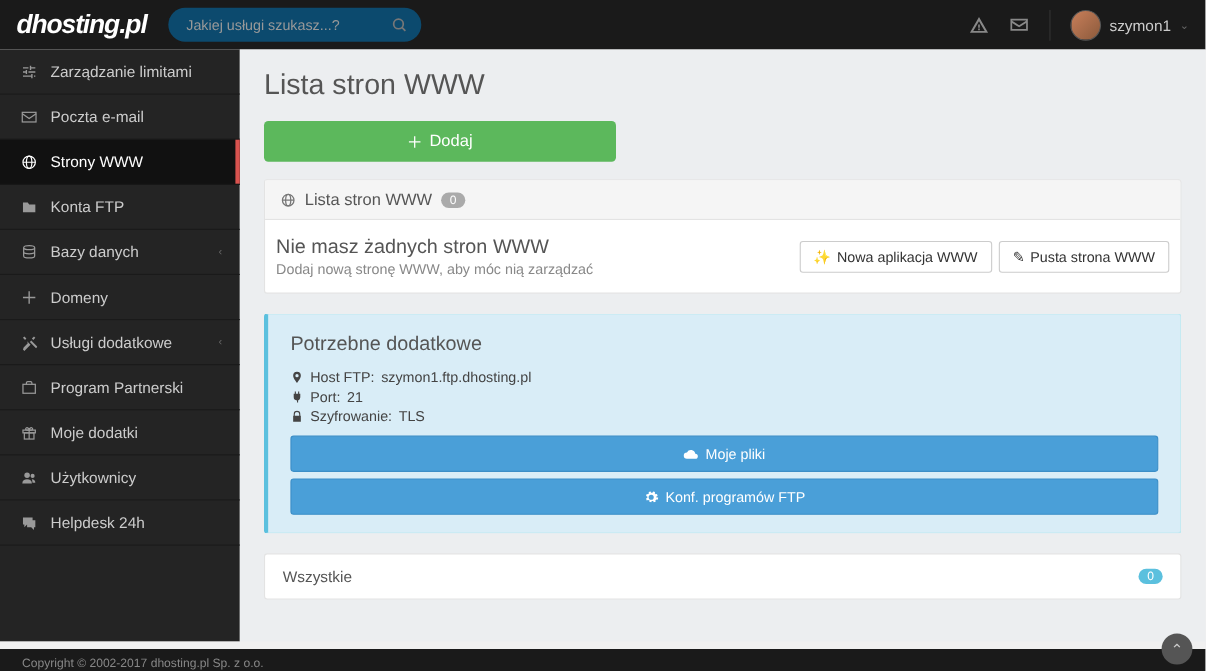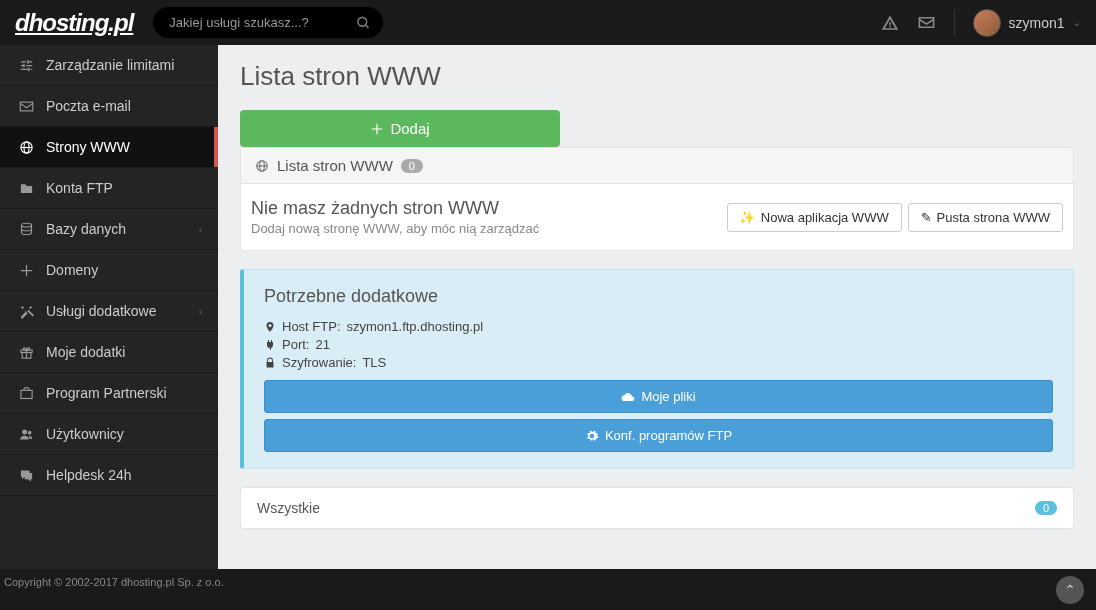--- a/index.html
+++ b/index.html
@@ -1,63 +1,63 @@
 <!DOCTYPE html>
 <html><head>
   <meta charset="utf-8">
   <style>
     * { margin: 0; padding: 0; box-sizing: border-box; }
     body { font-family: "Helvetica Neue", Helvetica, Arial, sans-serif; font-size: 14px; color: #333; background: #f0f0f0; width: 1096px; height: 610px; overflow: hidden; position: relative; }
     
     .header { background: #1a1a1a; height: 45px; display: flex; align-items: center; padding: 0 15px; }
-    .logo { color: #fff; font-size: 24px; font-weight: bold; font-style: italic; letter-spacing: -1px; text-decoration: underline; }
+    .logo { color: #fff; font-size: 24px; font-weight: bold; font-style: italic; letter-spacing: -1px; }
     .search-wrap { margin-left: 20px; position: relative; }
-    .search-input { background: #000000; border: none; border-radius: 18px; padding: 8px 40px 8px 16px; width: 230px; color: #999; font-size: 13px; outline: none; }
+    .search-input { background: #0c4a6e; border: none; border-radius: 18px; padding: 8px 40px 8px 16px; width: 230px; color: #999; font-size: 13px; outline: none; }
     .search-input::placeholder { color: #999; }
     .search-icon { position: absolute; right: 12px; top: 50%; transform: translateY(-50%); color: #777; }
     .header-right { margin-left: auto; display: flex; align-items: center; gap: 18px; color: #888; }
     .user-area { display: flex; align-items: center; gap: 8px; padding-left: 18px; border-left: 1px solid #333; }
     .avatar { width: 28px; height: 28px; border-radius: 50%; background: linear-gradient(135deg, #c97f5a, #8b5a3c); border: 1px solid #555; }
     .username { color: #ccc; font-size: 14px; }
     
     .container { display: flex; height: calc(100% - 45px - 27px); }
     
     .sidebar { width: 218px; background: #242424; color: #ccc; }
     .sidebar-item { display: flex; align-items: center; padding: 12px 16px; cursor: pointer; border-bottom: 1px solid #1a1a1a; font-size: 14px; position: relative; }
     .sidebar-item.active { background: #111; color: #fff; }
     .sidebar-item.active::after { content: ''; position: absolute; right: 0; top: 0; bottom: 0; width: 4px; background: #d9534f; }
     .sidebar-item .sb-icon { width: 20px; margin-right: 10px; display: inline-flex; justify-content: center; color: #999; }
     .sidebar-item.active .sb-icon { color: #fff; }
     .sidebar-item .chev { margin-left: auto; color: #666; font-size: 10px; }
     
     .main { flex: 1; background: #eceef0; padding: 16px 22px; overflow-y: auto; }
     .page-title { font-size: 26px; font-weight: 300; color: #555; font-family: "Segoe UI Light", "Helvetica Neue", sans-serif; margin-bottom: 18px; }
     
-    .btn-add { background: #5cb85c; color: #fff; border: none; border-radius: 4px; padding: 10px 0; font-size: 15px; cursor: pointer; width: 320px; display: flex; align-items: center; justify-content: center; gap: 6px; margin-bottom: 0; }
+    .btn-add { background: #5cb85c; color: #fff; border: none; border-radius: 4px; padding: 10px 0; font-size: 15px; cursor: pointer; width: 320px; display: flex; align-items: center; justify-content: center; gap: 6px; margin-bottom: 16px; }
     
     .panel { background: #fff; border: 1px solid #e3e3e3; border-radius: 3px; margin-bottom: 18px; }
     .panel-heading { background: #f5f5f5; padding: 9px 14px; border-bottom: 1px solid #e3e3e3; display: flex; align-items: center; gap: 8px; color: #555; font-size: 15px; }
     .count-badge { background: #aaa; color: #fff; border-radius: 9px; padding: 1px 8px; font-size: 11px; }
     .panel-body { padding: 14px 10px; display: flex; justify-content: space-between; align-items: center; gap: 12px; }
     .empty-title { font-size: 18px; font-weight: 300; color: #555; margin-bottom: 2px; }
     .empty-sub { color: #888; font-size: 13px; }
     .btn-white { background: #fff; border: 1px solid #ccc; border-radius: 3px; padding: 6px 12px; font-size: 13px; cursor: pointer; display: inline-flex; align-items: center; gap: 5px; color: #333; }
     .action-group { display: flex; gap: 6px; }
     
     .info-panel { background: #d9edf7; border: 1px solid #bce8f1; border-left: 4px solid #5bc0de; border-radius: 3px; padding: 16px 20px; color: #31708f; margin-bottom: 18px; }
     .info-title { font-size: 18px; font-weight: 300; color: #555; margin-bottom: 12px; }
     .info-row { display: flex; align-items: center; gap: 6px; font-size: 13px; color: #444; margin-bottom: 3px; }
     .info-row .ik { color: #444; }
     .btn-blue { background: #4a9fd8; color: #fff; border: 1px solid #3b8ec7; border-radius: 3px; padding: 8px 12px; font-size: 13px; cursor: pointer; width: 100%; display: flex; align-items: center; justify-content: center; gap: 6px; margin-top: 10px; }
     .btn-blue + .btn-blue { margin-top: 6px; }
     
     .filter-panel { background: #fff; border: 1px solid #e3e3e3; border-radius: 3px; padding: 12px 16px; display: flex; justify-content: space-between; align-items: center; color: #555; }
     .filter-badge { background: #5bc0de; color: #fff; border-radius: 9px; padding: 1px 8px; font-size: 11px; }
     
-    .footer { background: #1a1a1a; color: #888; font-size: 11px; padding: 7px 4px; position: absolute; bottom: 0; left: 0; right: 0; height: 41px; margin-top: 29px; }
+    .footer { background: #1a1a1a; color: #888; font-size: 11px; padding: 7px 20px; position: absolute; bottom: 0; left: 0; right: 0; height: 20px; margin-top: 29px; }
     .scroll-top { position: absolute; right: 12px; bottom: 6px; width: 28px; height: 28px; background: #555; color: #ccc; border-radius: 50%; display: flex; align-items: center; justify-content: center; font-size: 14px; cursor: pointer; }
     
     svg { display: block; }
   </style>
 </head>
 <body>
 
 <div class="header">
   <div class="logo">dhosting.pl</div>
   <div class="search-wrap">
@@ -149,36 +149,36 @@
           <svg width="15" height="15" viewBox="0 0 24 24" fill="currentColor">
             <path d="M5 3l3 3-2 2-3-3 2-2zm14 0l2 2-3 3-2-2 3-3zM9 10l5 5L5 24l-2-2 1-3 6-6-1-3zm6-1l9 9-2 2-9-9 2-2z"></path>
           </svg>
         </span>
       <span>Usługi dodatkowe</span>
       <span class="chev">‹</span>
     </div>
     <div class="sidebar-item">
       <span class="sb-icon">
           <svg width="15" height="15" viewBox="0 0 24 24" fill="none" stroke="currentColor" stroke-width="1.8">
+            <rect x="3" y="7" width="18" height="13"></rect>
+            <path d="M8 7V5a2 2 0 012-2h4a2 2 0 012 2v2"></path>
+          </svg>
+        </span>
+      <span>Program Partnerski</span>
+    </div>
+    <div class="sidebar-item">
+      <span class="sb-icon">
+          <svg width="15" height="15" viewBox="0 0 24 24" fill="none" stroke="currentColor" stroke-width="1.8">
             <rect x="3" y="8" width="18" height="4"></rect>
             <rect x="5" y="12" width="14" height="9"></rect>
             <line x1="12" y1="8" x2="12" y2="21"></line>
             <path d="M12 8c0-3-4-5-5-2s5 2 5 2zm0 0c0-3 4-5 5-2s-5 2-5 2z"></path>
           </svg>
         </span>
       <span>Moje dodatki</span>
-    </div>
-    <div class="sidebar-item">
-      <span class="sb-icon">
-          <svg width="15" height="15" viewBox="0 0 24 24" fill="none" stroke="currentColor" stroke-width="1.8">
-            <rect x="3" y="7" width="18" height="13"></rect>
-            <path d="M8 7V5a2 2 0 012-2h4a2 2 0 012 2v2"></path>
-          </svg>
-        </span>
-      <span>Program Partnerski</span>
     </div>
     <div class="sidebar-item">
       <span class="sb-icon">
           <svg width="15" height="15" viewBox="0 0 24 24" fill="currentColor">
             <circle cx="9" cy="8" r="4"></circle>
             <path d="M2 20c0-4 3-6 7-6s7 2 7 6H2z"></path>
             <circle cx="17" cy="9" r="3"></circle>
             <path d="M16 14c3 0 5 2 5 5h-4"></path>
           </svg>
         </span>

